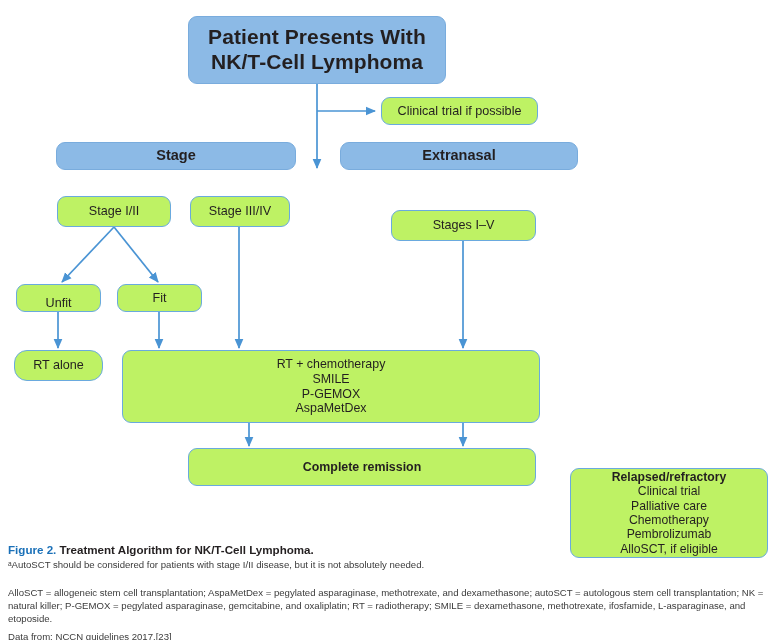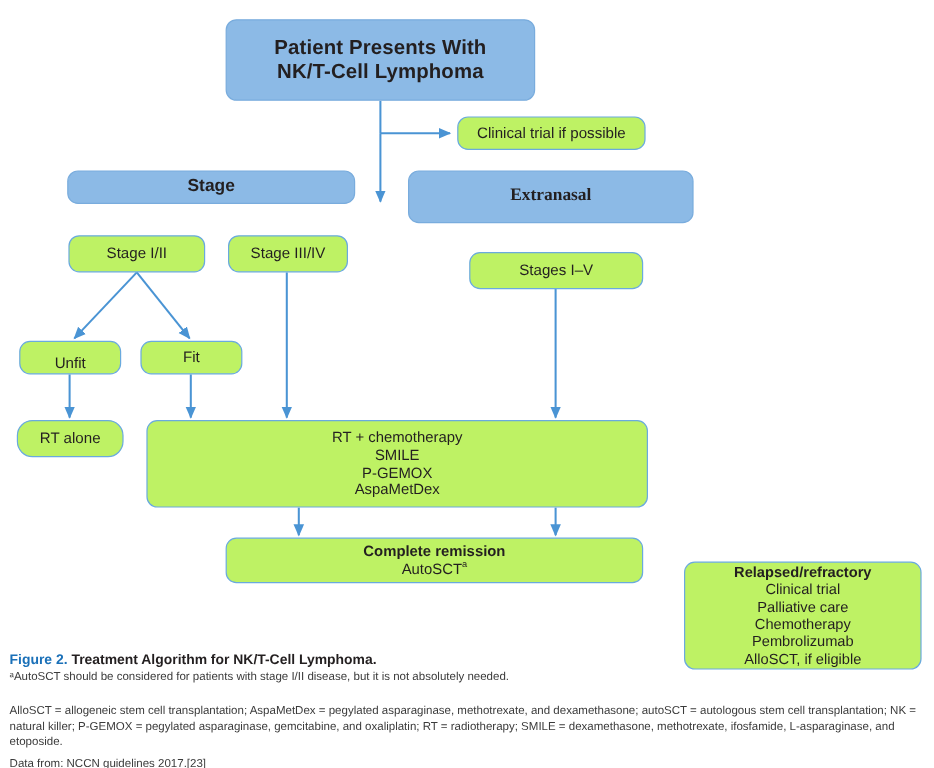--- a/index.html
+++ b/index.html
@@ -51,21 +51,21 @@
     border-color: #79acdd;
     font-weight: bold;
   }
   .node .node-text {
     display: block;
     width: 100%;
     padding: 0 4px;
   }
 
   
-  .n-root      { font-size: 17px; font-weight: bold; letter-spacing: .1px; }
+  .n-root      { font-size: 21px; font-weight: bold; letter-spacing: .1px; }
   .n-branch    { font-size: 14.5px; font-weight: bold; }
   .n-trial     { font-size: 12.6px; }
   .n-stage     { font-size: 12.6px; }
   .n-fitness   { font-size: 12.6px; }
   .n-rt        { font-size: 12.6px; }
   .n-therapy   { font-size: 12.4px; }
   .n-remission { font-size: 12.4px; }
   .n-relapse   { font-size: 12.2px; margin-top: 28px; }
 
   .line { display: block; }
@@ -145,21 +145,21 @@
   </div>
 
   <div class="node n-trial" style="left:381px; top:97px; width:157px; height:28px;">
     <span class="node-text">Clinical trial if possible</span>
   </div>
 
   <div class="node filled n-branch" style="left:56px; top:142px; width:240px; height:28px;">
     <span class="node-text">Stage</span>
   </div>
 
-  <div class="node filled n-branch" style="left:340px; top:142px; width:238px; height:44px;font-family:Liberation Serif, serif;">
+  <div class="node filled n-branch" style="left:340px; top:142px; width:238px; height:28px;">
     <span class="node-text">Extranasal</span>
   </div>
 
   <div class="node n-stage" style="left:57px; top:196px; width:114px; height:31px;">
     <span class="node-text">Stage I/II</span>
   </div>
 
   <div class="node n-stage" style="left:190px; top:196px; width:100px; height:31px;">
     <span class="node-text">Stage III/IV</span>
   </div>
@@ -185,21 +185,20 @@
       <span class="line">RT + chemotherapy</span>
       <span class="line">SMILE</span>
       <span class="line">P-GEMOX</span>
       <span class="line">AspaMetDex</span>
     </span>
   </div>
 
   <div class="node n-remission" style="left:188px; top:448px; width:348px; height:38px;">
     <span class="node-text">
       <span class="line bold">Complete remission</span>
-      <span class="line"><span>AutoSCT</span><sup class="fn">a</sup></span>
     </span>
   </div>
 
   <div class="node n-relapse" style="left:570px; top:440px; width:198px; height:90px;">
     <span class="node-text">
       <span class="line bold">Relapsed/refractory</span>
       <span class="line">Clinical trial</span>
       <span class="line">Palliative care</span>
       <span class="line">Chemotherapy</span>
       <span class="line">Pembrolizumab</span>

